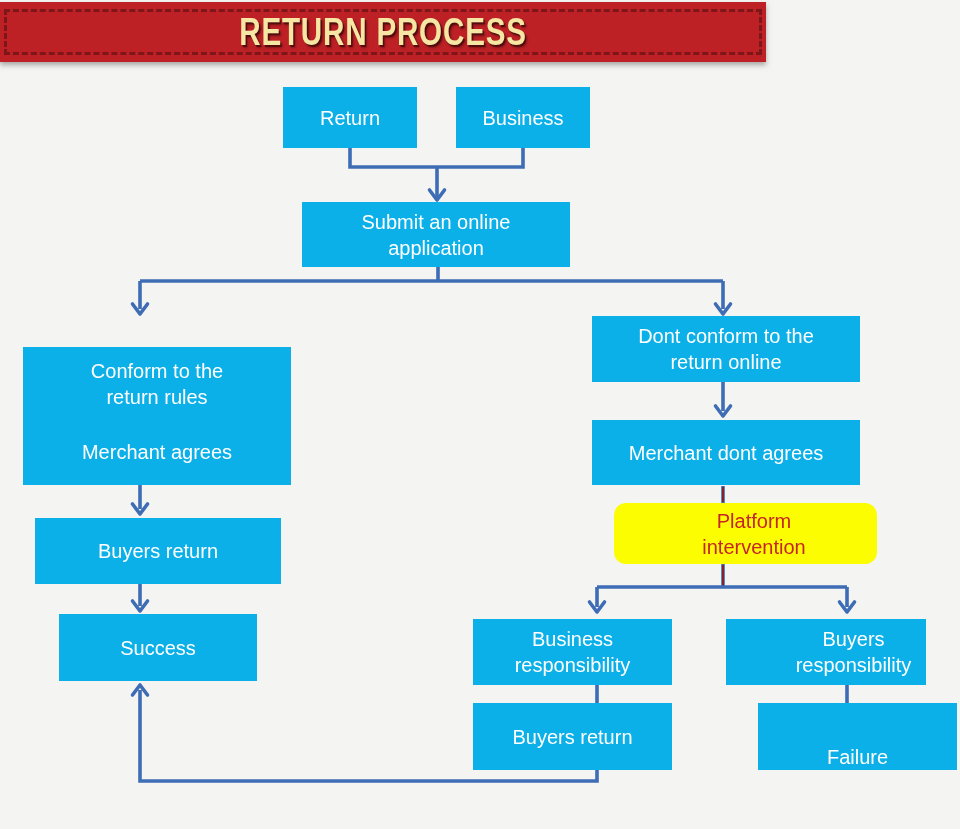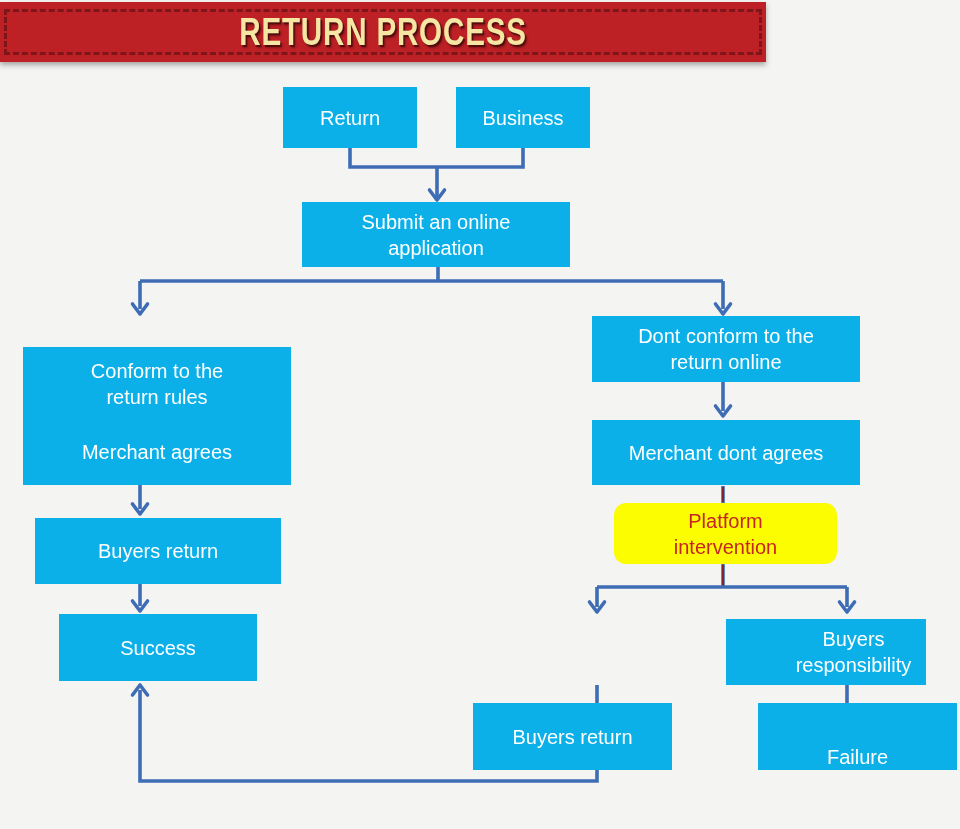--- a/index.html
+++ b/index.html
@@ -51,21 +51,21 @@
   .n-exchanges{left:456px;top:87px;width:134px;height:61px;}
   .n-submit{left:302px;top:202px;width:268px;height:65px;}
   .n-submit .lbl{max-width:180px;}
   .n-conform{left:23px;top:316px;width:268px;height:74px;margin-top:31px;}
   .n-conform .lbl{max-width:165px;}
   .n-dontconform{left:592px;top:316px;width:268px;height:66px;}
   .n-dontconform .lbl{max-width:208px;}
   .n-magree{left:23px;top:419px;width:268px;height:66px;}
   .n-mdontagree{left:592px;top:420px;width:268px;height:65px;}
   .n-breturn1{left:35px;top:518px;width:246px;height:66px;}
-  .n-platform{left:614px;top:503px;width:223px;height:61px;}
+  .n-platform{left:614px;top:503px;width:246px;height:61px;padding-left:17px;}
   .n-platform .lbl{max-width:135px;}
   .n-success{left:59px;top:614px;width:198px;height:67px;}
   .n-bizresp{left:473px;top:619px;width:199px;height:66px;}
   .n-bizresp .lbl{max-width:145px;}
   .n-buyresp{left:726px;top:619px;width:200px;height:66px;justify-content:flex-end;}
   .n-buyresp .lbl{max-width:145px;}
   .n-breturn2{left:473px;top:703px;width:199px;height:67px;}
   .n-failure{left:758px;top:703px;width:199px;height:67px;align-items:flex-end;}
 </style>
 </head>
@@ -133,20 +133,23 @@
   </div>
   <div class="node n-breturn1">
     <span class="lbl">Buyers return</span>
   </div>
   <div class="node highlight n-platform">
     <span class="lbl">Platform intervention</span>
   </div>
   <div class="node n-success">
     <span class="lbl">Success</span>
   </div>
+  <div class="node n-bizresp">
+    <span class="lbl">Business responsibility</span>
+  </div>
   <div class="node n-buyresp">
     <span class="lbl">Buyers responsibility</span>
   </div>
   <div class="node n-breturn2">
     <span class="lbl">Buyers return</span>
   </div>
   <div class="node n-failure">
     <span class="lbl">Failure</span>
   </div>
 

